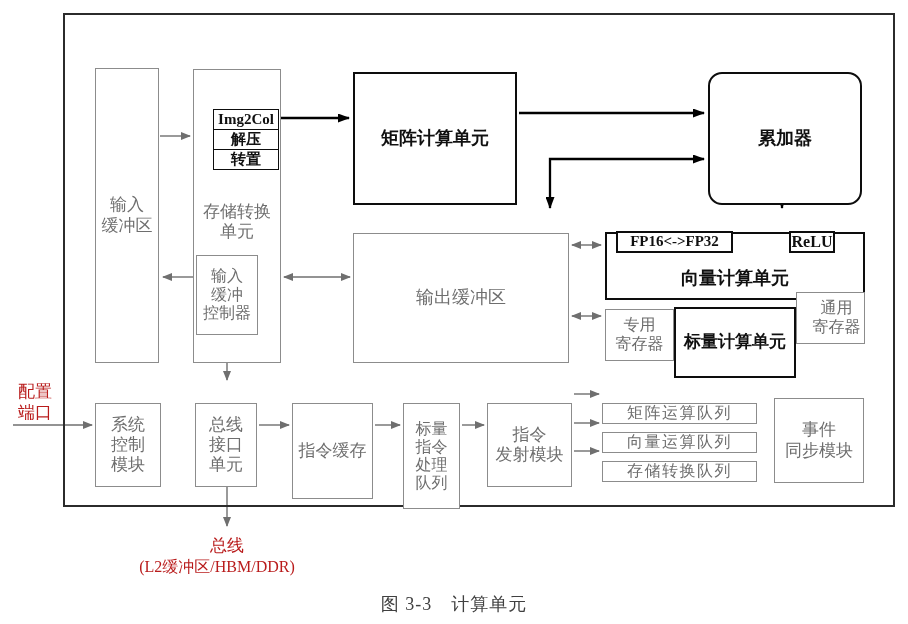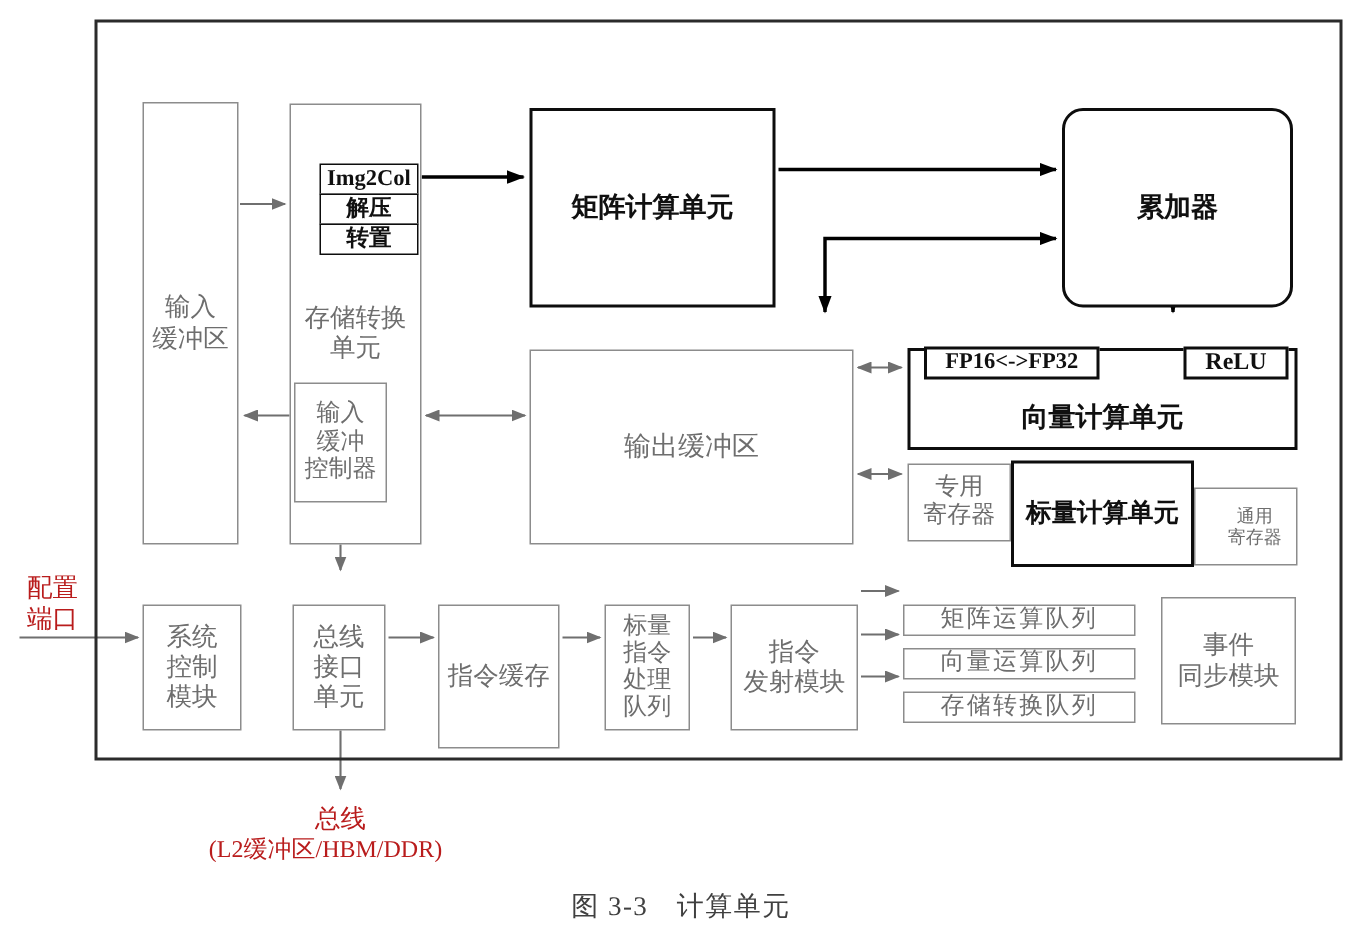--- a/index.html
+++ b/index.html
@@ -81,39 +81,39 @@
 控制器</div>
 
   <div class="box b" style="left:353px;top:52px;width:164px;height:133px;">矩阵计算单元</div>
 
   <div class="box b" style="left:708px;top:52px;width:154px;height:133px;border-radius:14px;">累加器</div>
 
   <div class="box g" style="left:353px;top:213px;width:216px;height:130px;font-size:18px;">输出缓冲区</div>
 
   <div class="box b vec-label" style="left:605px;top:212px;width:260px;height:68px;">向量计算单元</div>
   <div class="box b small" style="left:616px;top:211px;width:117px;height:22px;border-width:2px;">FP16&lt;-&gt;FP32</div>
-  <div class="box b small" style="left:789px;top:211px;width:70px;height:22px;border-width:2px;font-size:16px;">ReLU</div>
+  <div class="box b small" style="left:789px;top:211px;width:46px;height:22px;border-width:2px;font-size:16px;">ReLU</div>
 
   <div class="box g" style="left:605px;top:289px;width:69px;height:52px;font-size:16px;">专用
 寄存器</div>
   <div class="box b" style="left:674px;top:287px;width:122px;height:71px;font-size:17px;">标量计算单元</div>
-  <div class="box g" style="left:796px;top:305px;width:69px;height:52px;font-size:12px;padding-left:12px;">通用
+  <div class="box g" style="left:796px;top:272px;width:69px;height:52px;font-size:16px;padding-left:12px;">通用
 寄存器</div>
 
   <div class="box g" style="left:95px;top:383px;width:66px;height:84px;">系统
 控制
 模块</div>
 
   <div class="box g" style="left:195px;top:383px;width:62px;height:84px;">总线
 接口
 单元</div>
 
   <div class="box g" style="left:292px;top:383px;width:81px;height:96px;">指令缓存</div>
 
-  <div class="box g" style="left:403px;top:383px;width:57px;height:84px;font-size:16px;line-height:1.12;">标量
+  <div class="box g" style="left:403px;top:383px;width:57px;height:106px;font-size:16px;line-height:1.12;">标量
 指令
 处理
 队列</div>
 
   <div class="box g" style="left:487px;top:383px;width:85px;height:84px;">指令
 发射模块</div>
 
   <div class="box g queue" style="left:602px;top:383px;width:155px;height:21px;">矩阵运算队列</div>
   <div class="box g queue" style="left:602px;top:412px;width:155px;height:21px;">向量运算队列</div>
   <div class="box g" style="left:774px;top:378px;width:90px;height:85px;">事件

